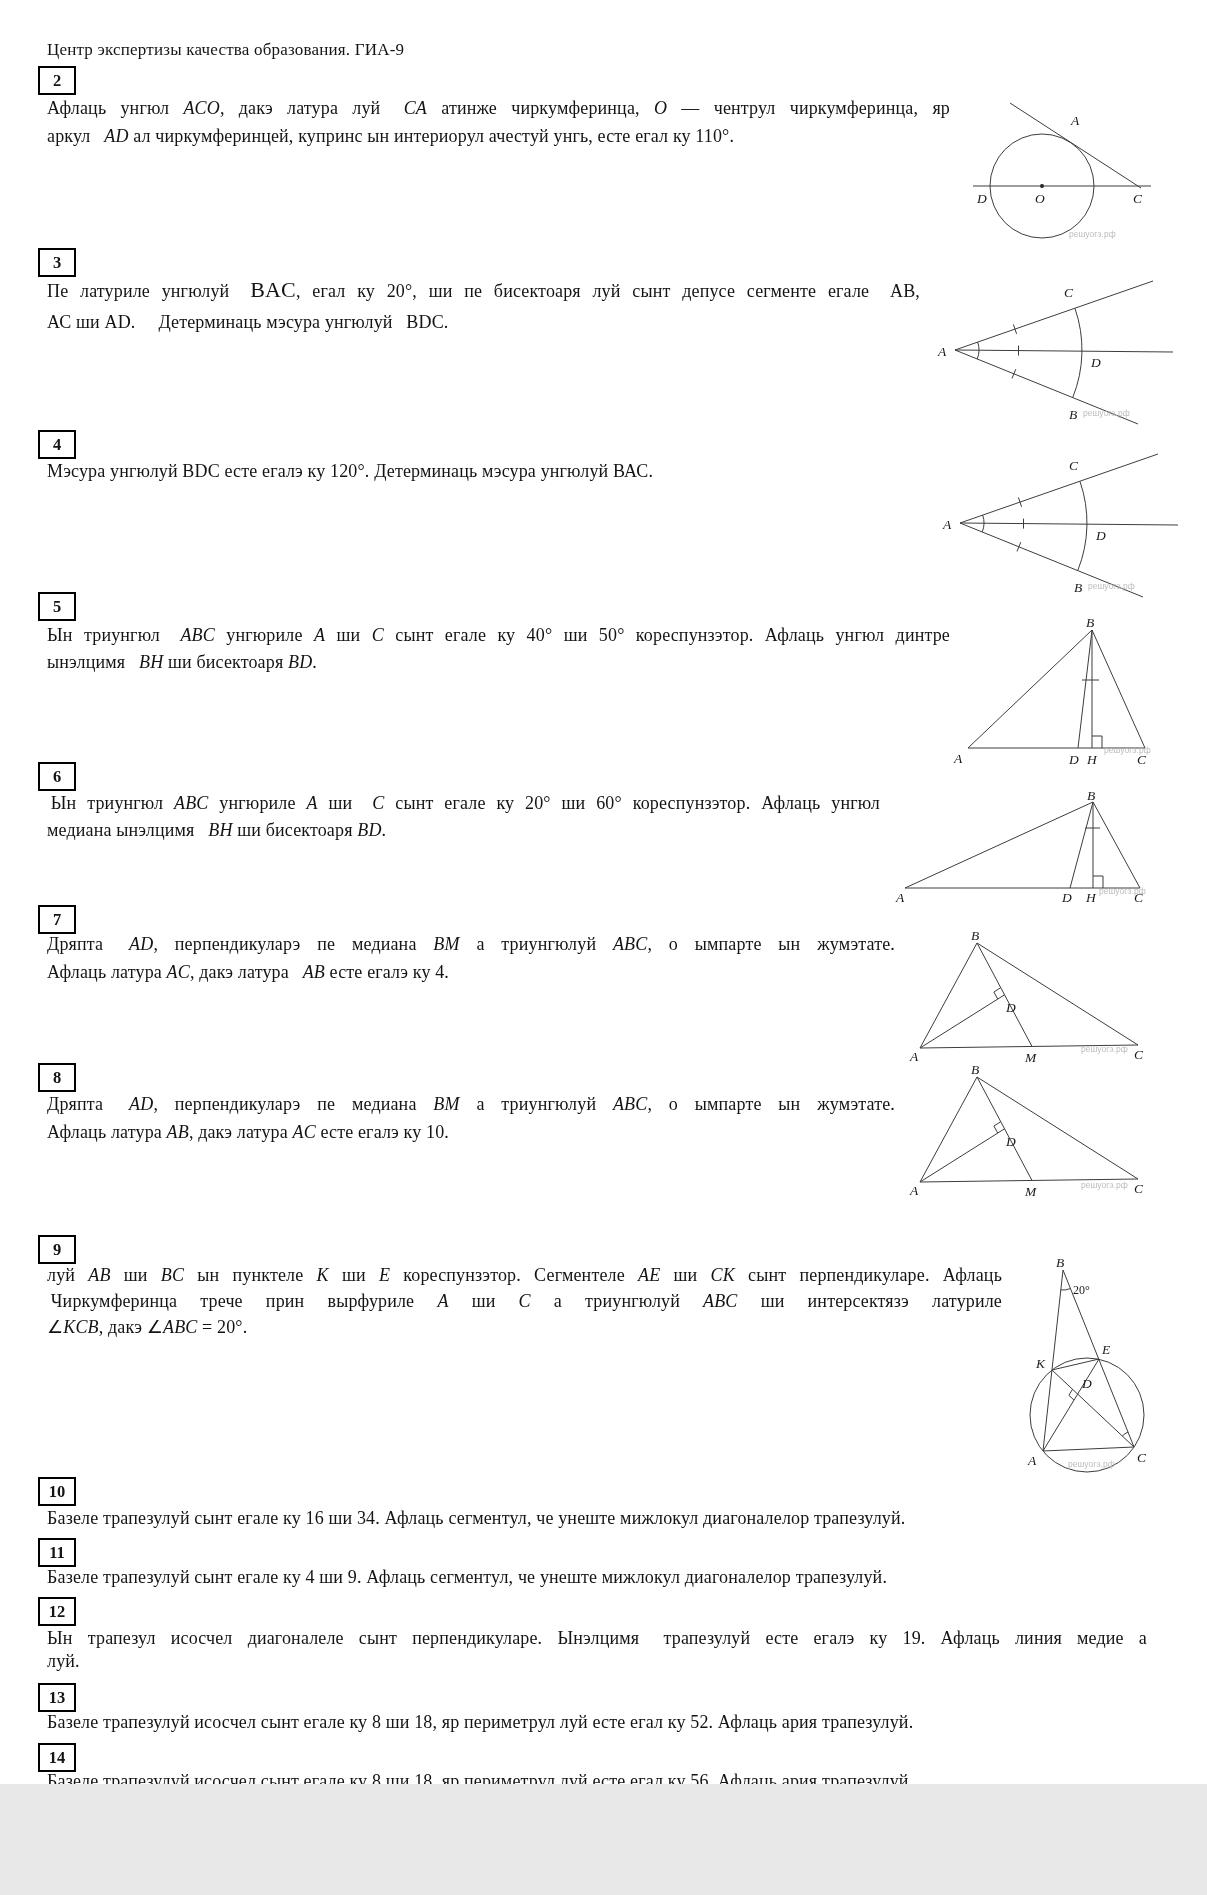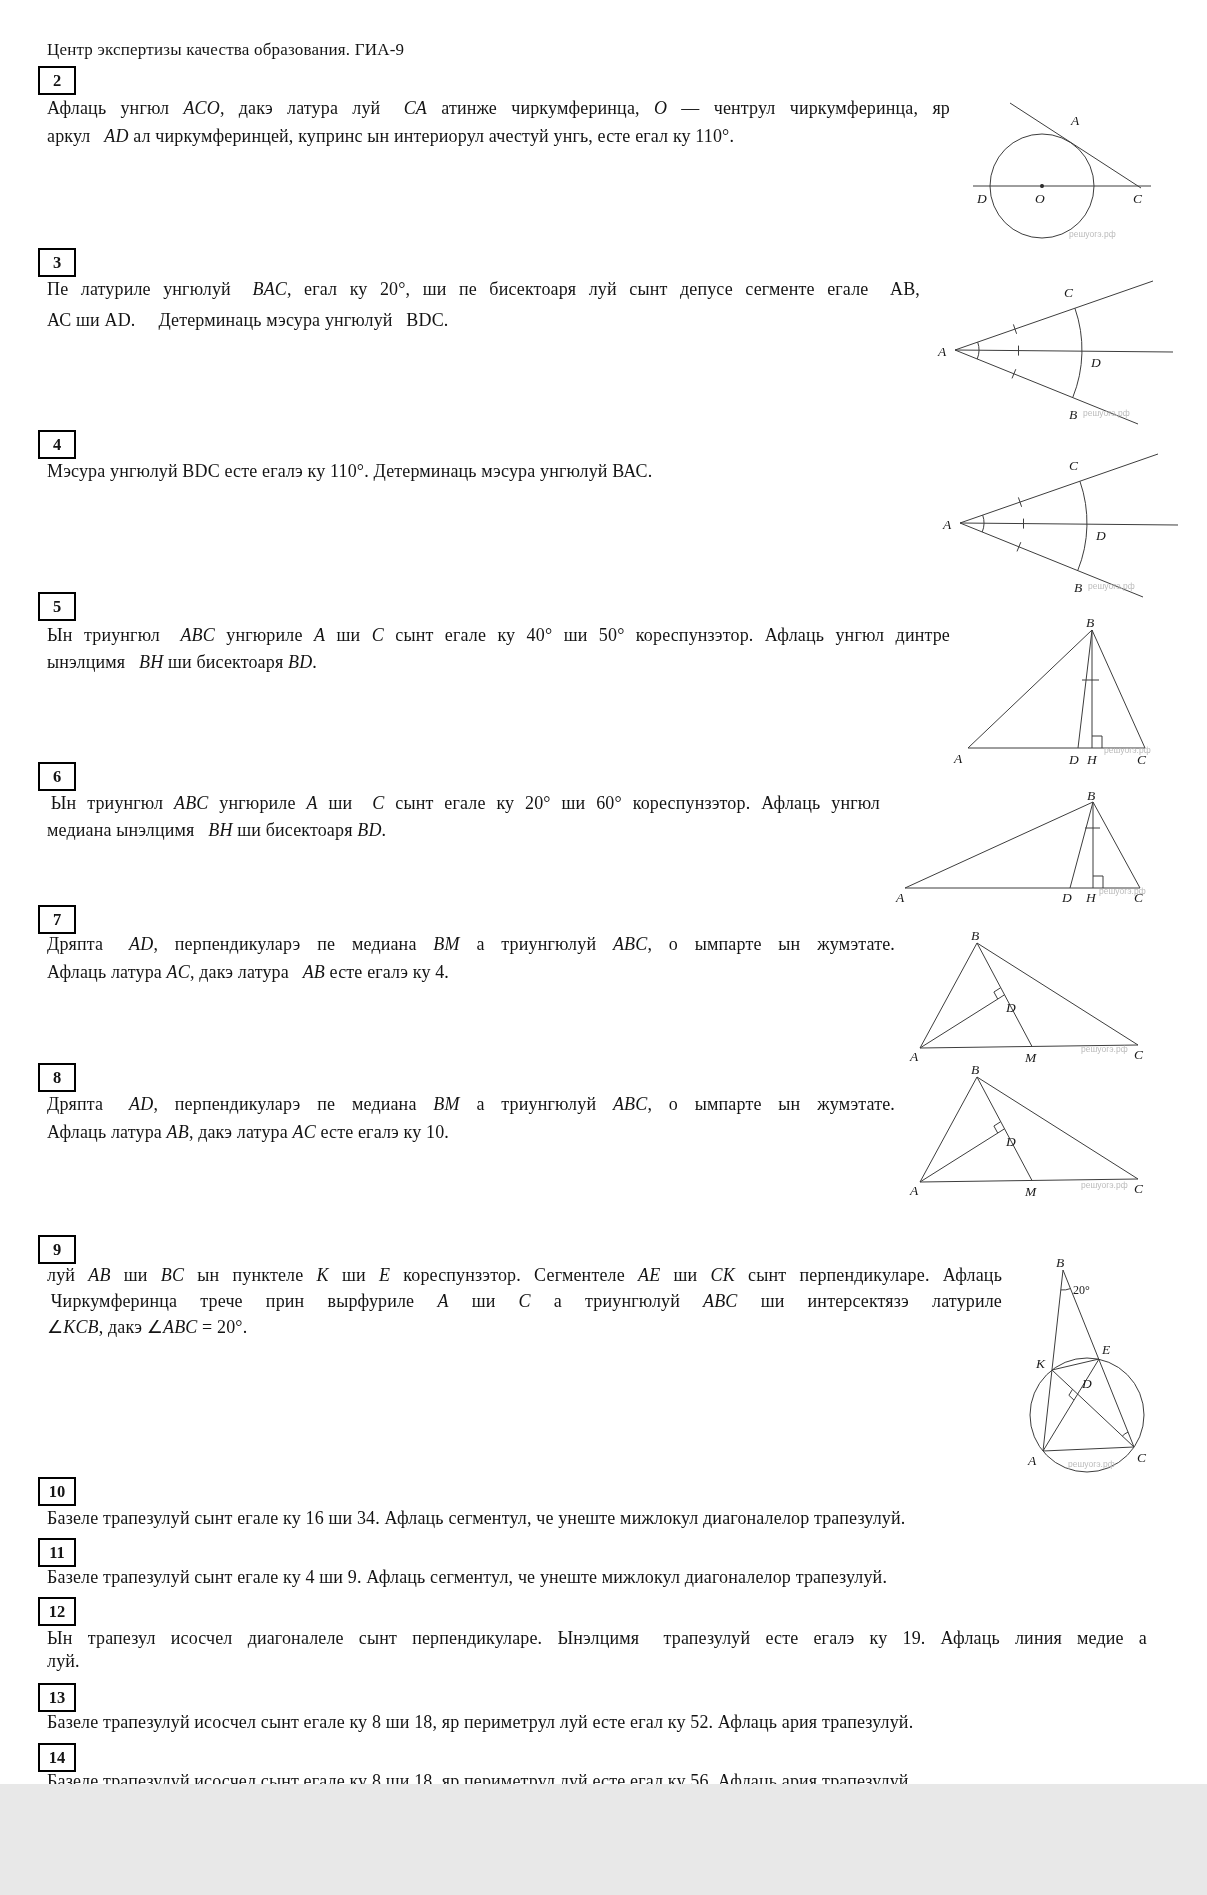--- a/index.html
+++ b/index.html
@@ -5,21 +5,21 @@
   html,body { margin:0; padding:0; background:#e8e8e8; }
   .page { position:relative; width:1207px; height:1784px; background:#ffffff; margin:0 auto;
           font-family:"Liberation Serif", serif; color:#141414; overflow:hidden; }
   .header { position:absolute; left:47px; top:40px; font-size:17px; letter-spacing:0.2px; }
   .numbox { position:absolute; left:38px; width:34px; height:25px; border:2px solid #000;
             display:flex; align-items:center; justify-content:center;
             font-size:16.5px; font-weight:bold; background:#fff; }
   .ptext { position:absolute; left:47px; font-size:18px; line-height:28px; letter-spacing:0.15px; }
   .jl { text-align:justify; text-align-last:justify; }
   .ptext span.mi { font-style:italic; }
-  .ptext span.big { font-style:italic; font-size:18px; }
+  .ptext span.big { font-size:22px; }
   .fig { position:absolute; }
   .fig line, .fig path, .fig circle { stroke:#3d3d3d; stroke-width:1; fill:none; }
   .fig .dot { fill:#1a1a1a; stroke:none; }
   .fig text { font-family:"Liberation Serif", serif; font-style:italic; font-size:13.5px;
               fill:#1a1a1a; stroke:none; }
   .fig text.wm { font-family:"Liberation Sans", sans-serif; font-style:normal; font-size:8.5px; fill:#bcbcbc; }
   .fig text.deg { font-style:normal; font-size:12px; }
   .pagenum { position:absolute; left:47px; top:1825px; font-size:24px; }
 </style>
 </head>
@@ -68,21 +68,21 @@
     <text x="139" y="25">C</text>
     <text x="166" y="95">D</text>
     <text x="144" y="147">B</text>
     <text class="wm" x="158" y="144">решуогэ.рф</text>
   </svg>
 
   <div class="numbox" style="top:430px">
       <span>4</span>
     </div>
   <div class="ptext" style="top:457px;width:903px">
-    <div><span>Мэсура унгюлуй BDC есте егалэ ку 110°. Детерминаць мэсура унгюлуй ВАС.</span></div>
+    <div><span>Мэсура унгюлуй BDC есте егалэ ку 120°. Детерминаць мэсура унгюлуй ВАС.</span></div>
   </div>
   <svg class="fig" style="left:930px;top:445px" width="270" height="170">
     <line x1="30" y1="78" x2="228" y2="9"></line>
     <line x1="30" y1="78" x2="248" y2="80"></line>
     <line x1="30" y1="78" x2="213" y2="152"></line>
     <path d="M 149.9 36.2 A 127 127 0 0 1 147.7 125.6"></path>
     <path d="M 52.7 70.1 A 24 24 0 0 1 52.2 87.0"></path>
     <line x1="88.4" y1="52.4" x2="91.6" y2="61.8"></line>
     <line x1="93.5" y1="73.6" x2="93.5" y2="83.6"></line>
     <line x1="90.8" y1="97.2" x2="87.0" y2="106.4"></line>

